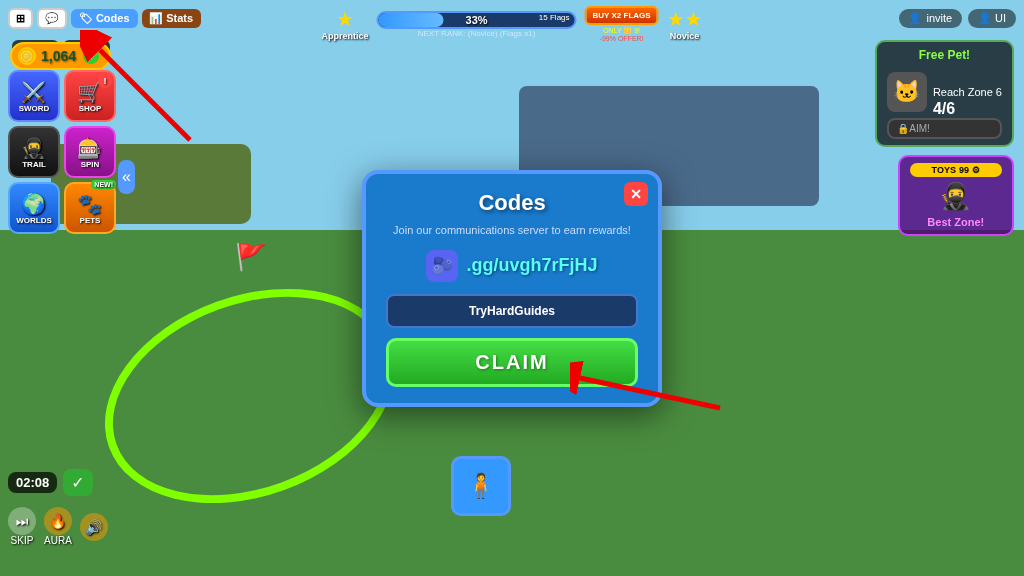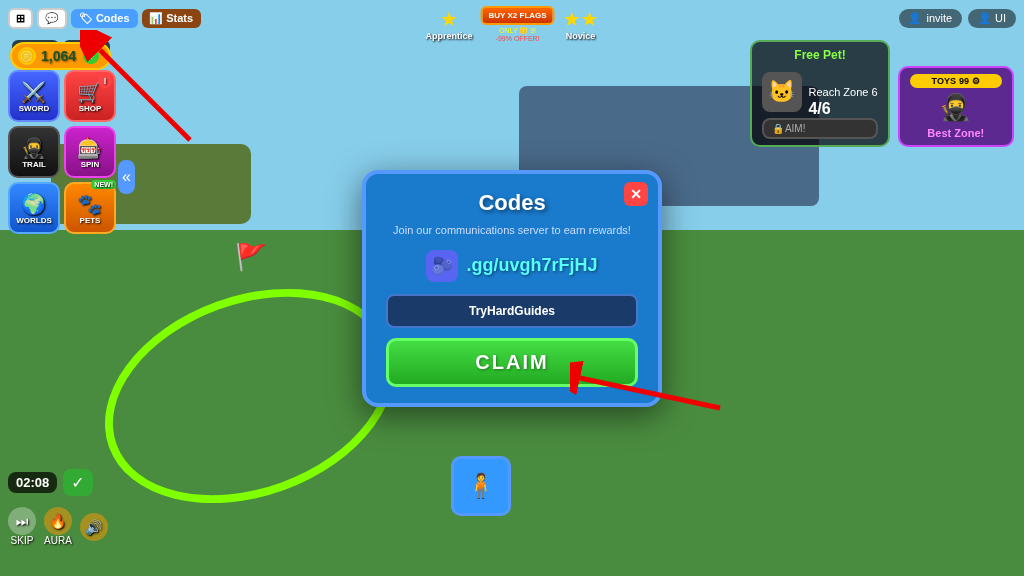--- a/index.html
+++ b/index.html
@@ -568,21 +568,21 @@
       letter-spacing: 2px;
     }
 
     
     .right-panel {
       position: absolute;
       right: 10px;
       top: 40px;
       z-index: 10;
       display: flex;
-      flex-direction: row;
+      flex-direction: column;
       gap: 8px;
       align-items: flex-end;
     }
 
     .free-pet-panel {
       background: rgba(0,0,0,0.7);
       border: 2px solid #55aa55;
       border-radius: 10px;
       padding: 6px 10px;
       color: white;
@@ -726,20 +726,31 @@
     <div class="btn-stats">
       <span>📊</span>
       <span>Stats</span>
     </div>
   </div>
 
   <div class="progress-area">
     <div class="rank-badge">
       <span class="rank-star">★</span>
       <span class="rank-label">Apprentice</span>
+    </div>
+    <div style="display:flex;flex-direction:column;align-items:center;">
+      <div class="progress-bar">
+        <div class="progress-fill" style="width:33%"></div>
+        <span class="progress-text">33%</span>
+        <span class="flags-count">15 Flags</span>
+      </div>
+      <div class="progress-sub">
+        <span>NEXT RANK: (Novice)</span>
+        <span>(Flags x1)</span>
+      </div>
     </div>
     <div style="display:flex;flex-direction:column;align-items:center;gap:2px;">
       <div class="buy-flags-btn">
         <span>BUY X2 FLAGS</span>
       </div>
       <div class="only-offer">
         <span>ONLY 🪙 9!</span><br>
         <span style="color:#ff4444;">-99% OFFER!</span>
       </div>
     </div>

